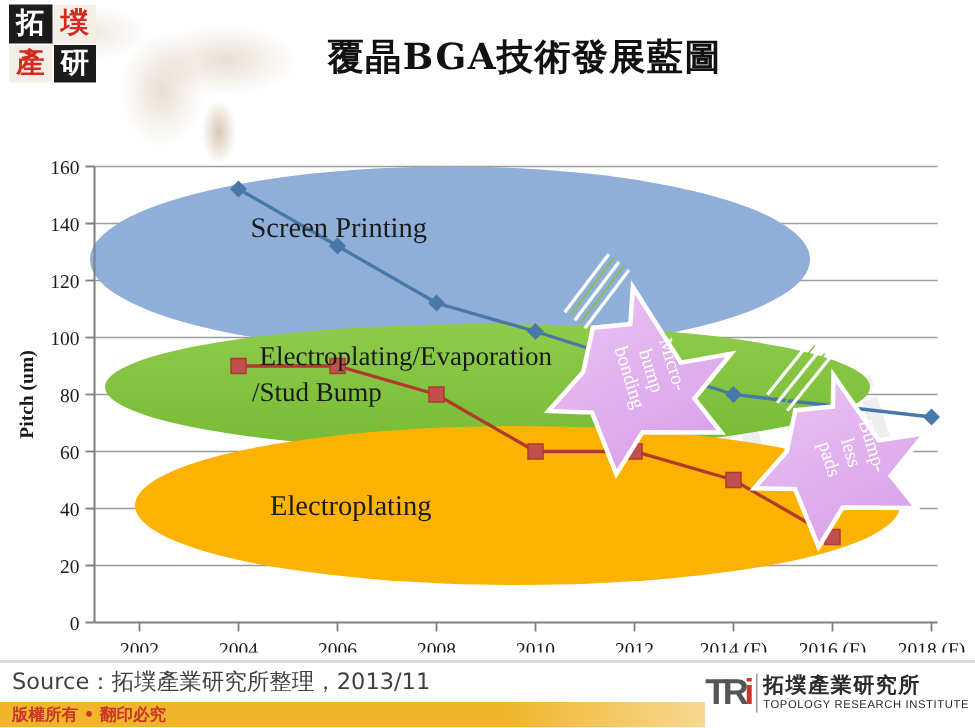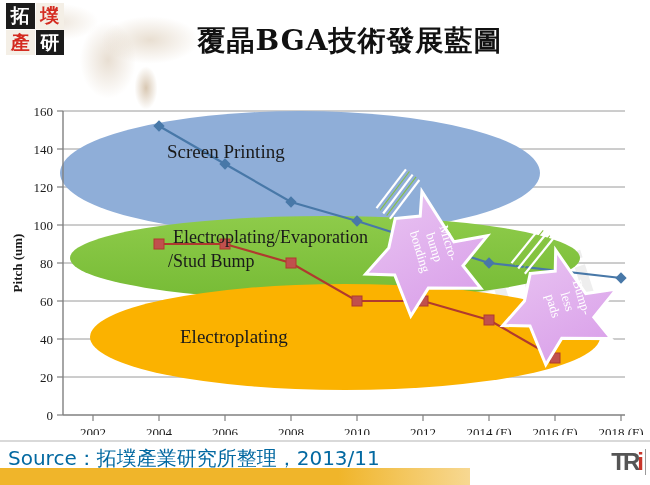--- a/index.html
+++ b/index.html
@@ -35,33 +35,33 @@
     gap:1px;
   }
   .lg-cell{display:flex;align-items:center;justify-content:center;
     font-family:"DejaVu Sans", sans-serif;font-weight:bold;font-size:19px;line-height:1;}
   .lg-dark{background:#1b1b1b;color:#ffffff;}
   .lg-light{background:#f4efe6;color:#d42b20;}
 
   
   #title{
     position:absolute;left:150px;top:22px;width:400px;
-    text-align:center;font-size:28px;font-weight:bold;color:#111111;
+    text-align:center;font-size:24px;font-weight:bold;color:#111111;
     letter-spacing:1px;font-family:"DejaVu Serif", serif;
   }
 
   
   #plot{position:absolute;left:0;top:95px;width:560px;height:340px;}
   #plot svg{display:block;}
 
   
   #footer{position:absolute;left:0;top:440px;width:650px;height:45px;}
   #footer-rule{position:absolute;left:0;top:0;width:650px;height:2px;background:#d9d9d9;}
   #source-text{
-    position:absolute;left:8px;top:5px;font-size:20px;color:#0369a1;
+    position:absolute;left:8px;top:5px;font-size:15px;color:#404040;
     font-family:"DejaVu Sans", sans-serif;white-space:nowrap;
   }
   #copyright-bar{
     position:absolute;left:0;top:28px;width:470px;height:17px;
     background:linear-gradient(90deg,#f0b52a 0%,#f0b52a 72%,#f7d892 100%);
   }
   #copyright-text{
     position:absolute;left:8px;top:28px;height:17px;line-height:17px;
     font-size:11px;color:#c8352a;font-family:"DejaVu Sans", sans-serif;
     font-weight:bold;white-space:nowrap;
@@ -249,19 +249,24 @@
           <text x="0" y="18">pads</text>
         </g>
       </g>
     </svg>
   </div>
 
   <div id="footer">
     <div id="footer-rule"></div>
     <div id="source-text">Source：拓墣產業研究所整理，2013/11</div>
     <div id="copyright-bar"></div>
+    <div id="copyright-text">版權所有 • 翻印必究</div>
     <div id="tri-logo">
       <div id="tri-mark">TR<span class="i-dot">i</span></div>
       <div id="tri-divider"></div>
+      <div>
+        <div id="tri-cn">拓墣產業研究所</div>
+        <div id="tri-en">TOPOLOGY RESEARCH INSTITUTE</div>
+      </div>
     </div>
   </div>
 
 </div>
 
 </body></html>

